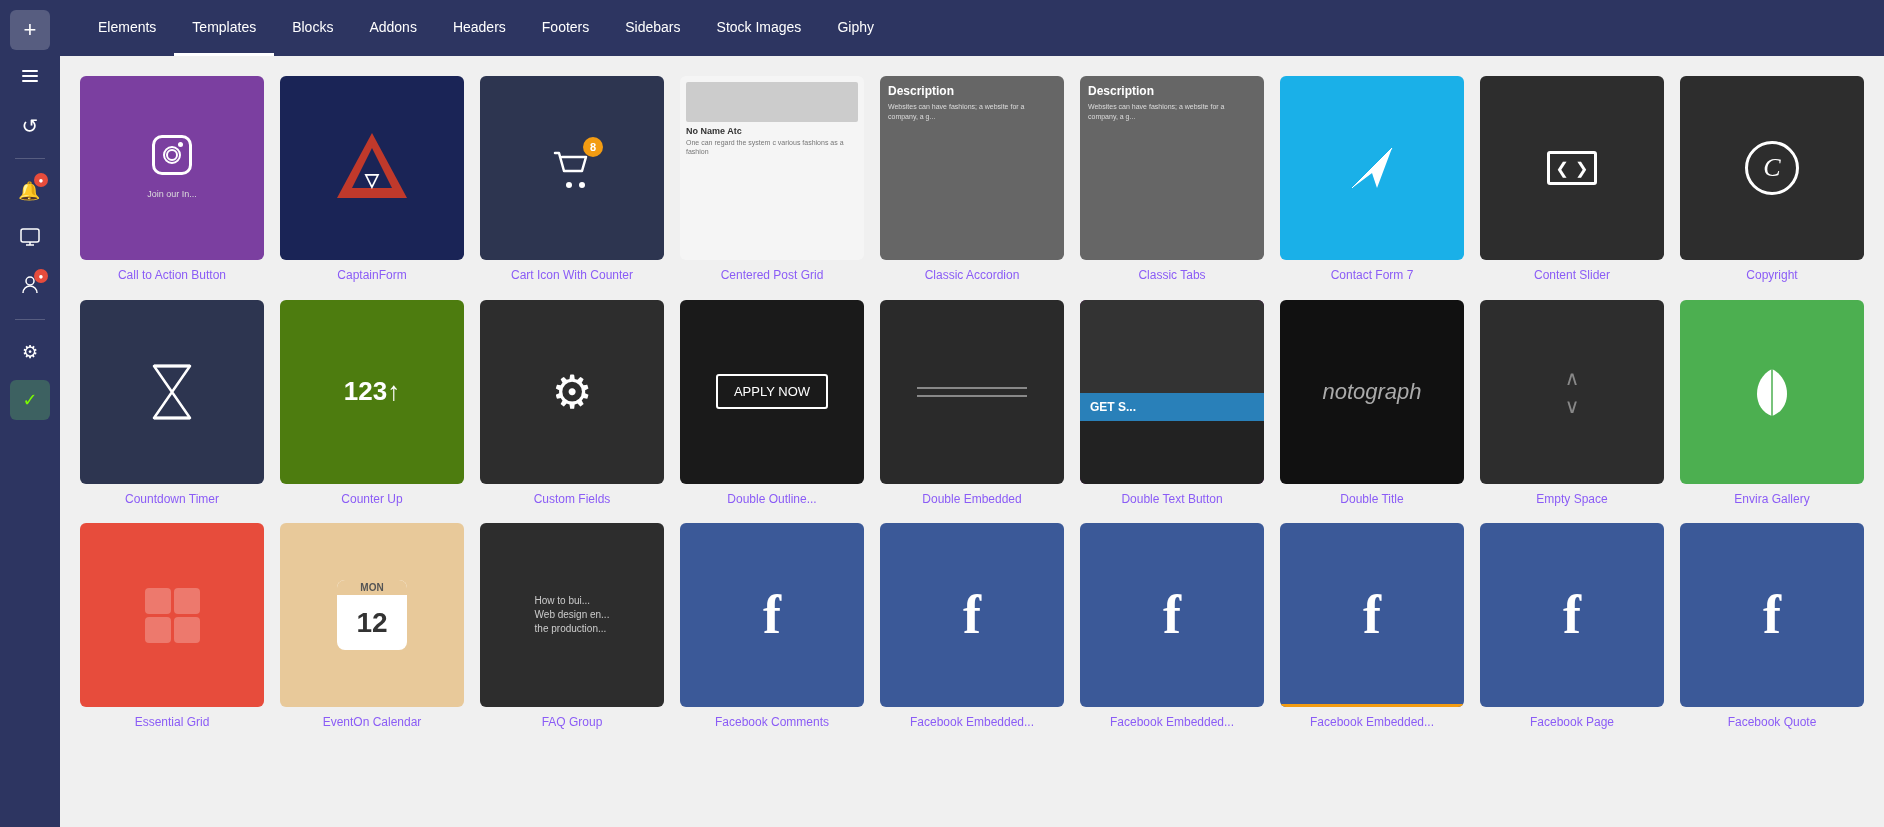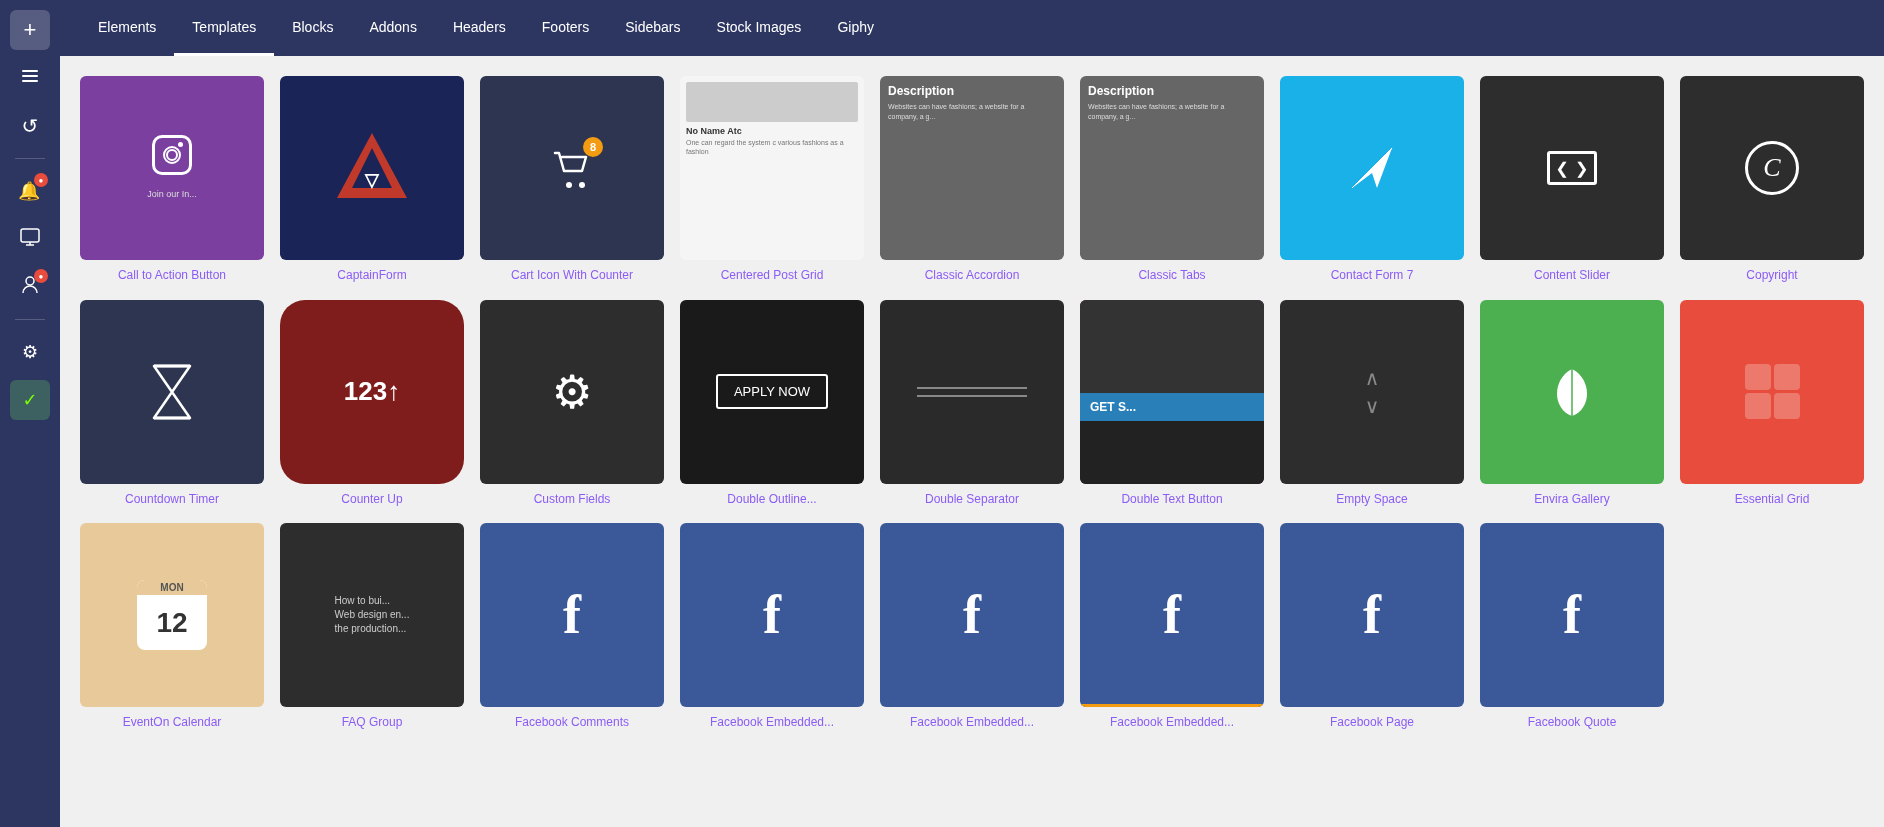--- a/index.html
+++ b/index.html
@@ -132,21 +132,21 @@
     .thumb-call-to-action { background: #7b3fa0; }
     .thumb-captainform { background: #1a2456; }
     .thumb-cart-icon { background: #2d3550; }
     .thumb-centered-post { background: #fca5a5; }
     .thumb-classic-accordion { background: #555; }
     .thumb-classic-tabs { background: #555; }
     .thumb-contact-form { background: #1ab0e8; }
     .thumb-content-slider { background: #2d2d2d; }
     .thumb-copyright { background: #2d2d2d; }
     .thumb-countdown { background: #2d3550; }
-    .thumb-counter-up { background: #7f1d1d; border-radius: 25px; }
+    .thumb-counter-up { background: #4d7c0f; }
     .thumb-custom-fields { background: #2d2d2d; }
     .thumb-double-outline { background: #1a1a1a; }
     .thumb-double-separator { background: #2a2a2a; }
     .thumb-double-text { background: #701a75; }
     .thumb-double-title { background: #111; }
     .thumb-empty-space { background: #2d2d2d; }
     .thumb-envira { background: #4caf50; }
     .thumb-essential-grid { background: #e74c3c; }
     .thumb-eventon { background: #e8c99a; }
     .thumb-faq-group { background: #2d2d2d; }
@@ -629,34 +629,40 @@
         <div class="widget-label">Double Outline...</div>
       </div>
 
       <div class="widget-card">
         <div class="widget-thumb thumb-double-separator">
           <div class="sep-lines">
             <div class="sep-line"></div>
             <div class="sep-line"></div>
           </div>
         </div>
-        <div class="widget-label">Double Separator</div>
+        <div class="widget-label">Double Embedded</div>
       </div>
 
       <div class="widget-card">
         <div class="widget-thumb thumb-double-text" style="overflow:hidden;padding:0;">
           <div class="get-s-btn">
             <div class="get-s-top"></div>
             <div class="get-s-blue">GET S...</div>
             <div class="get-s-bottom"></div>
           </div>
         </div>
         <div class="widget-label">Double Text Button</div>
       </div>
 
+      <div class="widget-card">
+        <div class="widget-thumb thumb-double-title">
+          <div class="photo-text">notograph</div>
+        </div>
+        <div class="widget-label">Double Title</div>
+      </div>
 
       <div class="widget-card">
         <div class="widget-thumb thumb-empty-space">
           <div class="empty-arrows">
             <span>∧</span>
             <span>∨</span>
           </div>
         </div>
         <div class="widget-label">Empty Space</div>
       </div>

